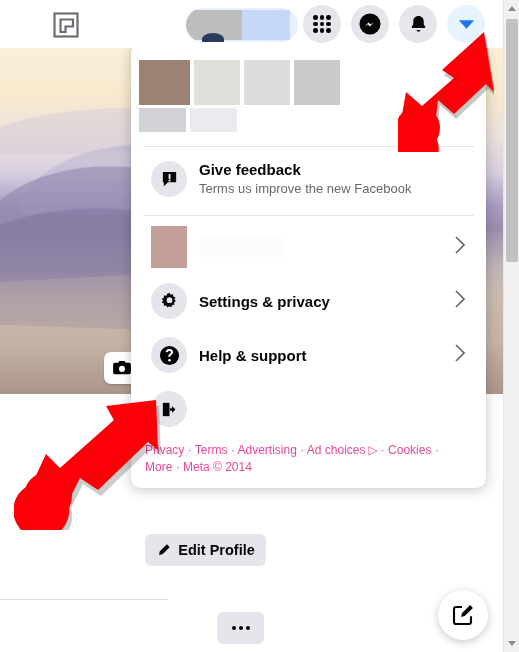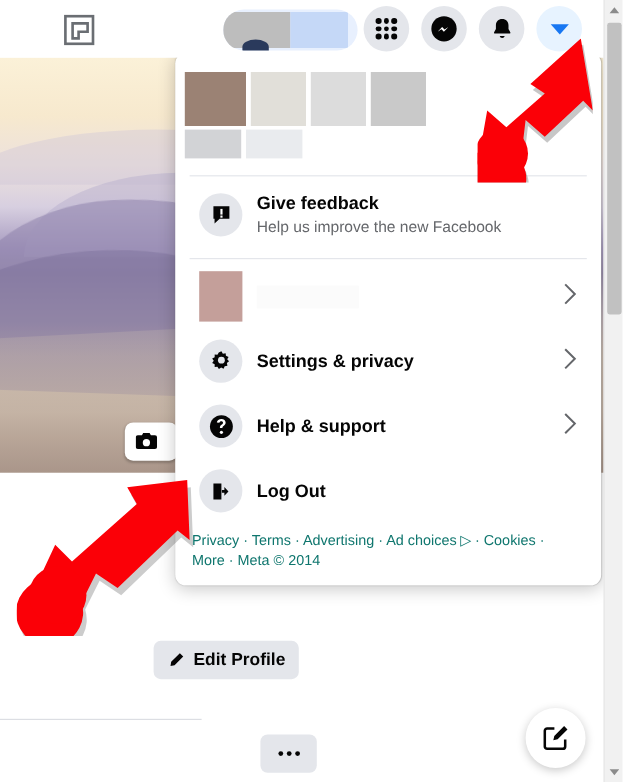--- a/index.html
+++ b/index.html
@@ -67,21 +67,21 @@
 
   .camera-btn {
     position: absolute; left: 104px; top: 352px; width: 44px; height: 32px;
     background:#ffffff; border-radius: 7px; display:flex; align-items:center; justify-content:flex-start;
     padding-left: 9px; box-shadow: 0 1px 2px rgba(0,0,0,.2); cursor:pointer; z-index: 8;
   }
 
   .profile-body { position:absolute; left:0; top:394px; width:503px; height:258px; background:#ffffff; }
 
   .edit-profile-btn {
-    position: absolute; left: 128px; top: 534px; width: 121px; height: 32px;
+    position: absolute; left: 145px; top: 534px; width: 121px; height: 32px;
     background: #e4e6eb; border-radius: 6px; display:flex; align-items:center; justify-content:center;
     gap: 7px; cursor:pointer; z-index: 9;
   }
   .edit-profile-btn span.lbl { font-size: 14.5px; font-weight: bold; color:#050505; }
 
   .divider-line { position:absolute; left:0; top:599px; width:168px; height:1px; background:#dcdee3; }
 
   .dots-btn {
     position:absolute; left:217px; top:612px; width:47px; height:32px; background:#e4e6eb;
     border-radius:6px; display:flex; align-items:center; justify-content:center; gap:3px; cursor:pointer;
@@ -89,21 +89,21 @@
   .dots-btn i { width:4px; height:4px; border-radius:50%; background:#050505; display:block; }
 
   .fab {
     position:absolute; left:438px; top:590px; width:50px; height:50px; border-radius:50%;
     background:#ffffff; box-shadow: 0 2px 8px rgba(0,0,0,.22); display:flex; align-items:center; justify-content:center;
     cursor:pointer; z-index: 12;
   }
 
   
   .menu {
-    position:absolute; left:146px; top:44px; width: 355px; background:#ffffff;
+    position:absolute; left:131px; top:44px; width: 355px; background:#ffffff;
     border-radius: 9px; box-shadow: 0 2px 14px rgba(0,0,0,.22), 0 0 1px rgba(0,0,0,.18);
     padding: 8px 0 0 0; z-index: 20;
   }
   .redact { background:#cfcfcf; display:block; }
 
   .menu-top { padding: 8px 8px 6px 8px; }
   .rrow { display:flex; gap:4px; }
   .menu-sep { height:1px; background:#e4e6eb; margin: 8px 12px 4px 12px; }
 
   .m-item {
@@ -113,21 +113,21 @@
   .m-ic {
     width: 36px; height: 36px; border-radius:50%; background:#e4e6eb;
     display:flex; align-items:center; justify-content:center; flex:0 0 36px; margin-right: 12px;
   }
   .m-txt { flex:1 1 auto; min-width:0; }
   .m-title { font-size: 15px; font-weight: bold; color:#050505; line-height:19px; }
   .m-sub { font-size: 13px; color:#65676b; line-height:18px; margin-top:1px; }
   .chev { flex:0 0 auto; color:#65676b; }
 
   .menu-footer {
-    padding: 6px 4px 12px 14px; font-size: 12px; color:#0f766e; line-height: 17px;
+    padding: 6px 4px 12px 14px; font-size: 12px; color:#ec4899; line-height: 17px;
   }
   .menu-footer span.lnk { cursor:pointer; }
 
   
   .arrow { position:absolute; z-index: 40; pointer-events:none; }
   .arrow-1 { left: 398px; top: 32px; }
   .arrow-2 { left: 14px; top: 400px; }
 
   
   .scrollbar {
@@ -255,21 +255,21 @@
     <div class="m-item">
       <span class="m-ic">
         <svg width="19" height="19" viewBox="0 0 20 20">
           <path fill="#050505" d="M3 2h14v11H8.5L4 17.2V13H3V2z"></path>
           <rect x="9.1" y="4.3" width="1.9" height="5" fill="#ffffff"></rect>
           <rect x="9.1" y="10.1" width="1.9" height="1.9" fill="#ffffff"></rect>
         </svg>
       </span>
       <span class="m-txt">
         <span class="m-title" style="display:block;">Give feedback</span>
-        <span class="m-sub" style="display:block;">Help us improve the new Facebook</span>
+        <span class="m-sub" style="display:block;">Terms us improve the new Facebook</span>
       </span>
     </div>
 
     <div class="menu-sep"></div>
 
     <div class="m-item">
       <span class="m-ic" style="background:transparent; border-radius:0;">
         <span class="redact" style="width:36px;height:42px;background:#c49f9a;"></span>
       </span>
       <span class="m-txt">
@@ -317,23 +317,20 @@
       </span>
     </div>
 
 
     <div class="m-item">
       <span class="m-ic">
         <svg width="19" height="19" viewBox="0 0 20 20">
           <path fill="#050505" d="M3 3h7v14H3z"></path>
           <path fill="#050505" d="M12.6 6.2l3.6 3.8-3.6 3.8v-2.6h-2.2V8.8h2.2V6.2z"></path>
         </svg>
-      </span>
-      <span class="m-txt">
-        <span class="m-title">Log Out</span>
       </span>
     </div>
 
     <div class="menu-footer">
       <span class="lnk">Privacy · Terms · Advertising · Ad choices</span><span style="margin:0 3px;">▷</span><span class="lnk">· Cookies ·</span>
       <div class="lnk">More · Meta © 2014</div>
     </div>
   </div>
 
   <div class="arrow arrow-1">

